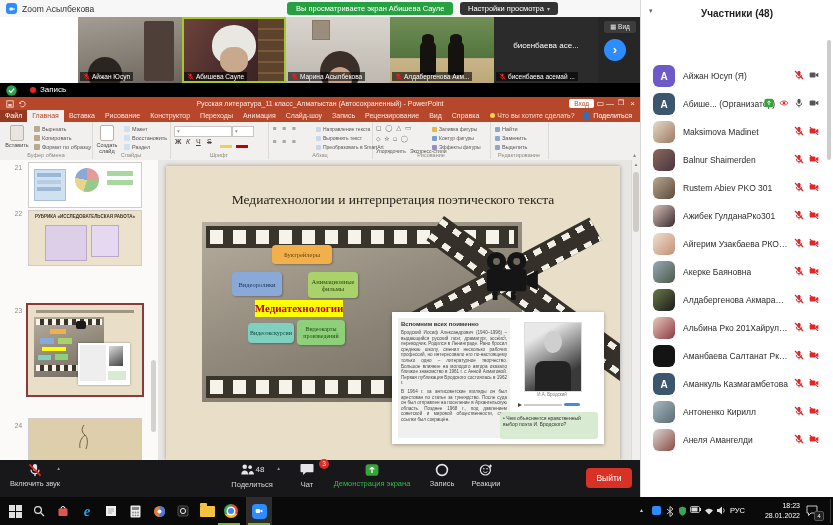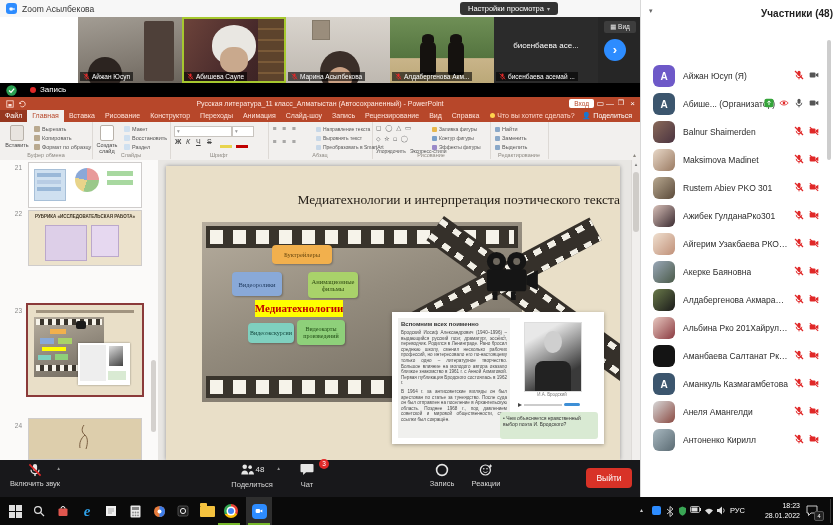--- a/index.html
+++ b/index.html
@@ -78,21 +78,21 @@
   .thumb{position:absolute;left:28px;width:112px;background:#fff;border:1px solid #cfcccb;}
   .thumb.sel{border:2px solid #8b3a3a;}
   #thscroll{position:absolute;right:2px;top:200px;width:5px;height:72px;background:#d4d1ce;border-radius:3px;}
   #slidearea{position:absolute;left:158px;top:0;width:474px;height:300px;background:#e8e6e3;}
   #slide{position:absolute;left:8px;top:6px;width:454px;height:294px;background:#e9dfc8;box-shadow:0 0 4px rgba(0,0,0,.35);overflow:hidden;font-family:"Liberation Serif",serif;}
   #vscroll{position:absolute;right:0;top:0;width:8px;height:300px;background:#f1efed;border-left:1px solid #dedbd8;}
   #vscroll .arr{position:absolute;left:0;width:8px;height:9px;font-size:5px;color:#777;text-align:center;line-height:9px;}
   #vscroll .vthumb{position:absolute;left:1px;top:12px;width:6px;height:60px;background:#cfccc8;border-radius:3px;}
 
   
-  #stitle{position:absolute;left:0;right:0;top:26px;text-align:right;font-size:13.5px;color:#27211a;}
+  #stitle{position:absolute;left:0;right:0;top:26px;text-align:center;font-size:13.5px;color:#27211a;}
   #photo{position:absolute;left:36px;top:56px;width:320px;height:180px;background:linear-gradient(160deg,#b6ad9e,#938b7d 45%,#6e675c);}
   .band{position:absolute;left:4px;right:4px;height:22px;background:#39342c;
         background-image:repeating-linear-gradient(90deg,#f6f3ea 0 13px,rgba(0,0,0,0) 13px 23px);
         background-size:calc(100% - 8px) 14px;background-position:4px 4px;background-repeat:no-repeat;}
   .film{position:absolute;height:30px;background:#35302a;
         background-image:repeating-linear-gradient(90deg,#f2efe6 0 8px,rgba(0,0,0,0) 8px 16px),
                          repeating-linear-gradient(90deg,#f2efe6 0 8px,rgba(0,0,0,0) 8px 16px);
         background-size:100% 6px,100% 6px;background-position:0 3px,0 21px;background-repeat:no-repeat;}
   .sbox{position:absolute;border-radius:4px;text-align:center;font-size:6.5px;display:flex;align-items:center;justify-content:center;line-height:7px;padding:1px;box-shadow:1px 1px 2px rgba(0,0,0,.25);}
   #b-book{left:106px;top:79px;width:58px;height:17px;background:#f2b04d;color:#6b4a10;}
@@ -145,21 +145,21 @@
   #lang{position:absolute;top:9px;font-size:7.5px;color:#fff;}
   #clock{position:absolute;top:4px;width:48px;text-align:right;font-size:7px;line-height:9.5px;color:#fff;}
   #notif{position:absolute;top:8px;}
   #nbadge{position:absolute;left:8px;top:6px;min-width:8px;height:8px;background:#222;border:1px solid #555;color:#fff;font-size:5.5px;line-height:8px;text-align:center;border-radius:2px;}
   #showdesk{position:absolute;right:0;top:2px;width:2px;height:24px;border-left:1px solid #3a3a3a;}
 
   
   #panel{position:absolute;left:640px;top:0;width:193px;height:497px;background:#fff;border-left:1px solid #d8d8d8;box-sizing:border-box;}
   #phead{position:absolute;left:0;top:0;width:100%;height:28px;}
   #pchev{position:absolute;left:8px;top:7px;font-size:7px;color:#666;}
-  #ptit{position:absolute;left:0;right:0;top:8px;text-align:right;font-size:10px;font-weight:bold;color:#222;}
+  #ptit{position:absolute;left:0;right:0;top:8px;text-align:center;font-size:10px;font-weight:bold;color:#222;}
   #psearch{position:absolute;left:10px;top:34px;width:166px;height:18px;background:#f7f7f7;border:1px solid #ddd;border-radius:4px;}
   #psearch svg{position:absolute;left:5px;top:4.5px;}
   #psearch input{position:absolute;left:18px;top:1px;width:140px;height:14px;border:0;background:transparent;font-size:8px;color:#333;outline:none;font-family:"Liberation Sans",sans-serif;}
   #plist{position:absolute;left:0;top:62px;width:186px;height:400px;}
   .prow{position:relative;height:28px;}
   .pava{position:absolute;left:12px;top:3px;width:22px;height:22px;border-radius:6px;color:#fff;font-size:10px;font-weight:bold;display:flex;align-items:center;justify-content:center;overflow:hidden;}
   .pname{position:absolute;left:42px;top:9px;font-size:8.5px;color:#2b2b2b;white-space:nowrap;max-width:105px;overflow:hidden;text-overflow:ellipsis;}
   .picons{position:absolute;right:8px;top:8px;display:flex;gap:5px;align-items:center;}
   .ic{display:none;}
   .ic-mic-off,.ic-cam-off{color:#e02828;}
@@ -237,20 +237,21 @@
 
 <div id="screen">
 
   <div id="topbar">
     <span id="zlogo">
       <svg width="6" height="6">
           <use href="#s-camwhite"></use>
         </svg>
     </span>
     <span id="wintitle">Zoom Асылбекова</span>
+    <span id="banner">Вы просматриваете экран Абишева Сауле</span>
     <span id="viewset"><span>Настройки просмотра</span><span class="car">▾</span></span>
   </div>
 
   <div id="strip">
     <div id="stripdark"></div>
     <div id="tiles">
       <div class="tile t1">
         <div class="door"></div>
           <div class="head"></div>
         <span class="tlabel">
@@ -537,20 +538,26 @@
     </div>
     <div class="zbtn" style="left:290px;width:34px">
       <span style="position:relative;display:inline-block">
         <svg width="14" height="13" style="color:#e5e5e5">
             <use href="#s-chat"></use>
           </svg>
         <span id="chatbadge">3</span>
       </span>
       <span class="lab">Чат</span>
     </div>
+    <div class="zbtn" style="left:332px;width:80px">
+      <svg width="14" height="14" style="margin:0 auto">
+          <use href="#s-share"></use>
+        </svg>
+      <span class="lab green">Демонстрация экрана</span>
+    </div>
     <div class="zbtn" style="left:424px;width:36px">
       <svg width="14" height="14" style="margin:0 auto;color:#e5e5e5">
           <use href="#s-ring"></use>
         </svg>
       <span class="lab">Запись</span>
     </div>
     <div class="zbtn" style="left:466px;width:40px">
       <svg width="14" height="14" style="margin:0 auto;color:#e5e5e5">
           <use href="#s-smile"></use>
         </svg>
@@ -712,48 +719,48 @@
               <use href="#s-mic"></use>
             </svg>
 
           <svg class="ic ic-cam-on" width="10" height="10">
               <use href="#s-cam"></use>
             </svg>
 
         </span>
       </div>
         <div class="prow" data-state="muted">
+        <span class="pava" style="background: linear-gradient(135deg, rgb(232, 216, 200), rgb(154, 122, 98));"></span>
+        <span class="pname">Maksimova Madinet</span>
+        <span class="picons">
+
+          <svg class="ic ic-mic-off" width="10" height="10">
+              <use href="#s-micoff"></use>
+            </svg>
+
+          <svg class="ic ic-cam-off" width="10" height="10">
+              <use href="#s-camoff"></use>
+            </svg>
+        </span>
+      </div>
+        <div class="prow" data-state="muted">
         <span class="pava" style="background: linear-gradient(135deg, rgb(138, 106, 90), rgb(74, 51, 64));"></span>
         <span class="pname">Balnur Shaimerden</span>
         <span class="picons">
 
           <svg class="ic ic-mic-off" width="10" height="10">
               <use href="#s-micoff"></use>
             </svg>
 
           <svg class="ic ic-cam-off" width="10" height="10">
               <use href="#s-camoff"></use>
             </svg>
         </span>
       </div>
         <div class="prow" data-state="muted">
-        <span class="pava" style="background: linear-gradient(135deg, rgb(232, 216, 200), rgb(154, 122, 98));"></span>
-        <span class="pname">Maksimova Madinet</span>
-        <span class="picons">
-
-          <svg class="ic ic-mic-off" width="10" height="10">
-              <use href="#s-micoff"></use>
-            </svg>
-
-          <svg class="ic ic-cam-off" width="10" height="10">
-              <use href="#s-camoff"></use>
-            </svg>
-        </span>
-      </div>
-        <div class="prow" data-state="muted">
         <span class="pava" style="background: linear-gradient(135deg, rgb(184, 168, 144), rgb(90, 74, 58));"></span>
         <span class="pname">Rustem Abiev PKO 301</span>
         <span class="picons">
 
           <svg class="ic ic-mic-off" width="10" height="10">
               <use href="#s-micoff"></use>
             </svg>
 
           <svg class="ic ic-cam-off" width="10" height="10">
               <use href="#s-camoff"></use>
@@ -852,44 +859,44 @@
           <svg class="ic ic-mic-off" width="10" height="10">
               <use href="#s-micoff"></use>
             </svg>
 
           <svg class="ic ic-cam-off" width="10" height="10">
               <use href="#s-camoff"></use>
             </svg>
         </span>
       </div>
         <div class="prow" data-state="muted">
+        <span class="pava" style="background: linear-gradient(135deg, rgb(168, 184, 192), rgb(90, 106, 114));"></span>
+        <span class="pname">Антоненко Кирилл</span>
+        <span class="picons">
+
+          <svg class="ic ic-mic-off" width="10" height="10">
+              <use href="#s-micoff"></use>
+            </svg>
+
+          <svg class="ic ic-cam-off" width="10" height="10">
+              <use href="#s-camoff"></use>
+            </svg>
+        </span>
+      </div>
+        <div class="prow" data-state="muted">
         <span class="pava" style="background: linear-gradient(135deg, rgb(216, 216, 216), rgb(138, 74, 66));"></span>
         <span class="pname">Анеля Амангелди</span>
         <span class="picons">
 
           <svg class="ic ic-mic-off" width="10" height="10">
               <use href="#s-micoff"></use>
             </svg>
 
           <svg class="ic ic-cam-off" width="10" height="10">
               <use href="#s-camoff"></use>
             </svg>
         </span>
       </div>
-        <div class="prow" data-state="muted">
-        <span class="pava" style="background: linear-gradient(135deg, rgb(168, 184, 192), rgb(90, 106, 114));"></span>
-        <span class="pname">Антоненко Кирилл</span>
-        <span class="picons">
-
-          <svg class="ic ic-mic-off" width="10" height="10">
-              <use href="#s-micoff"></use>
-            </svg>
-
-          <svg class="ic ic-cam-off" width="10" height="10">
-              <use href="#s-camoff"></use>
-            </svg>
-        </span>
-      </div>
       </div>
     <div id="pscroll"></div>
   </div>
 
 </div>
 
 </body></html>

